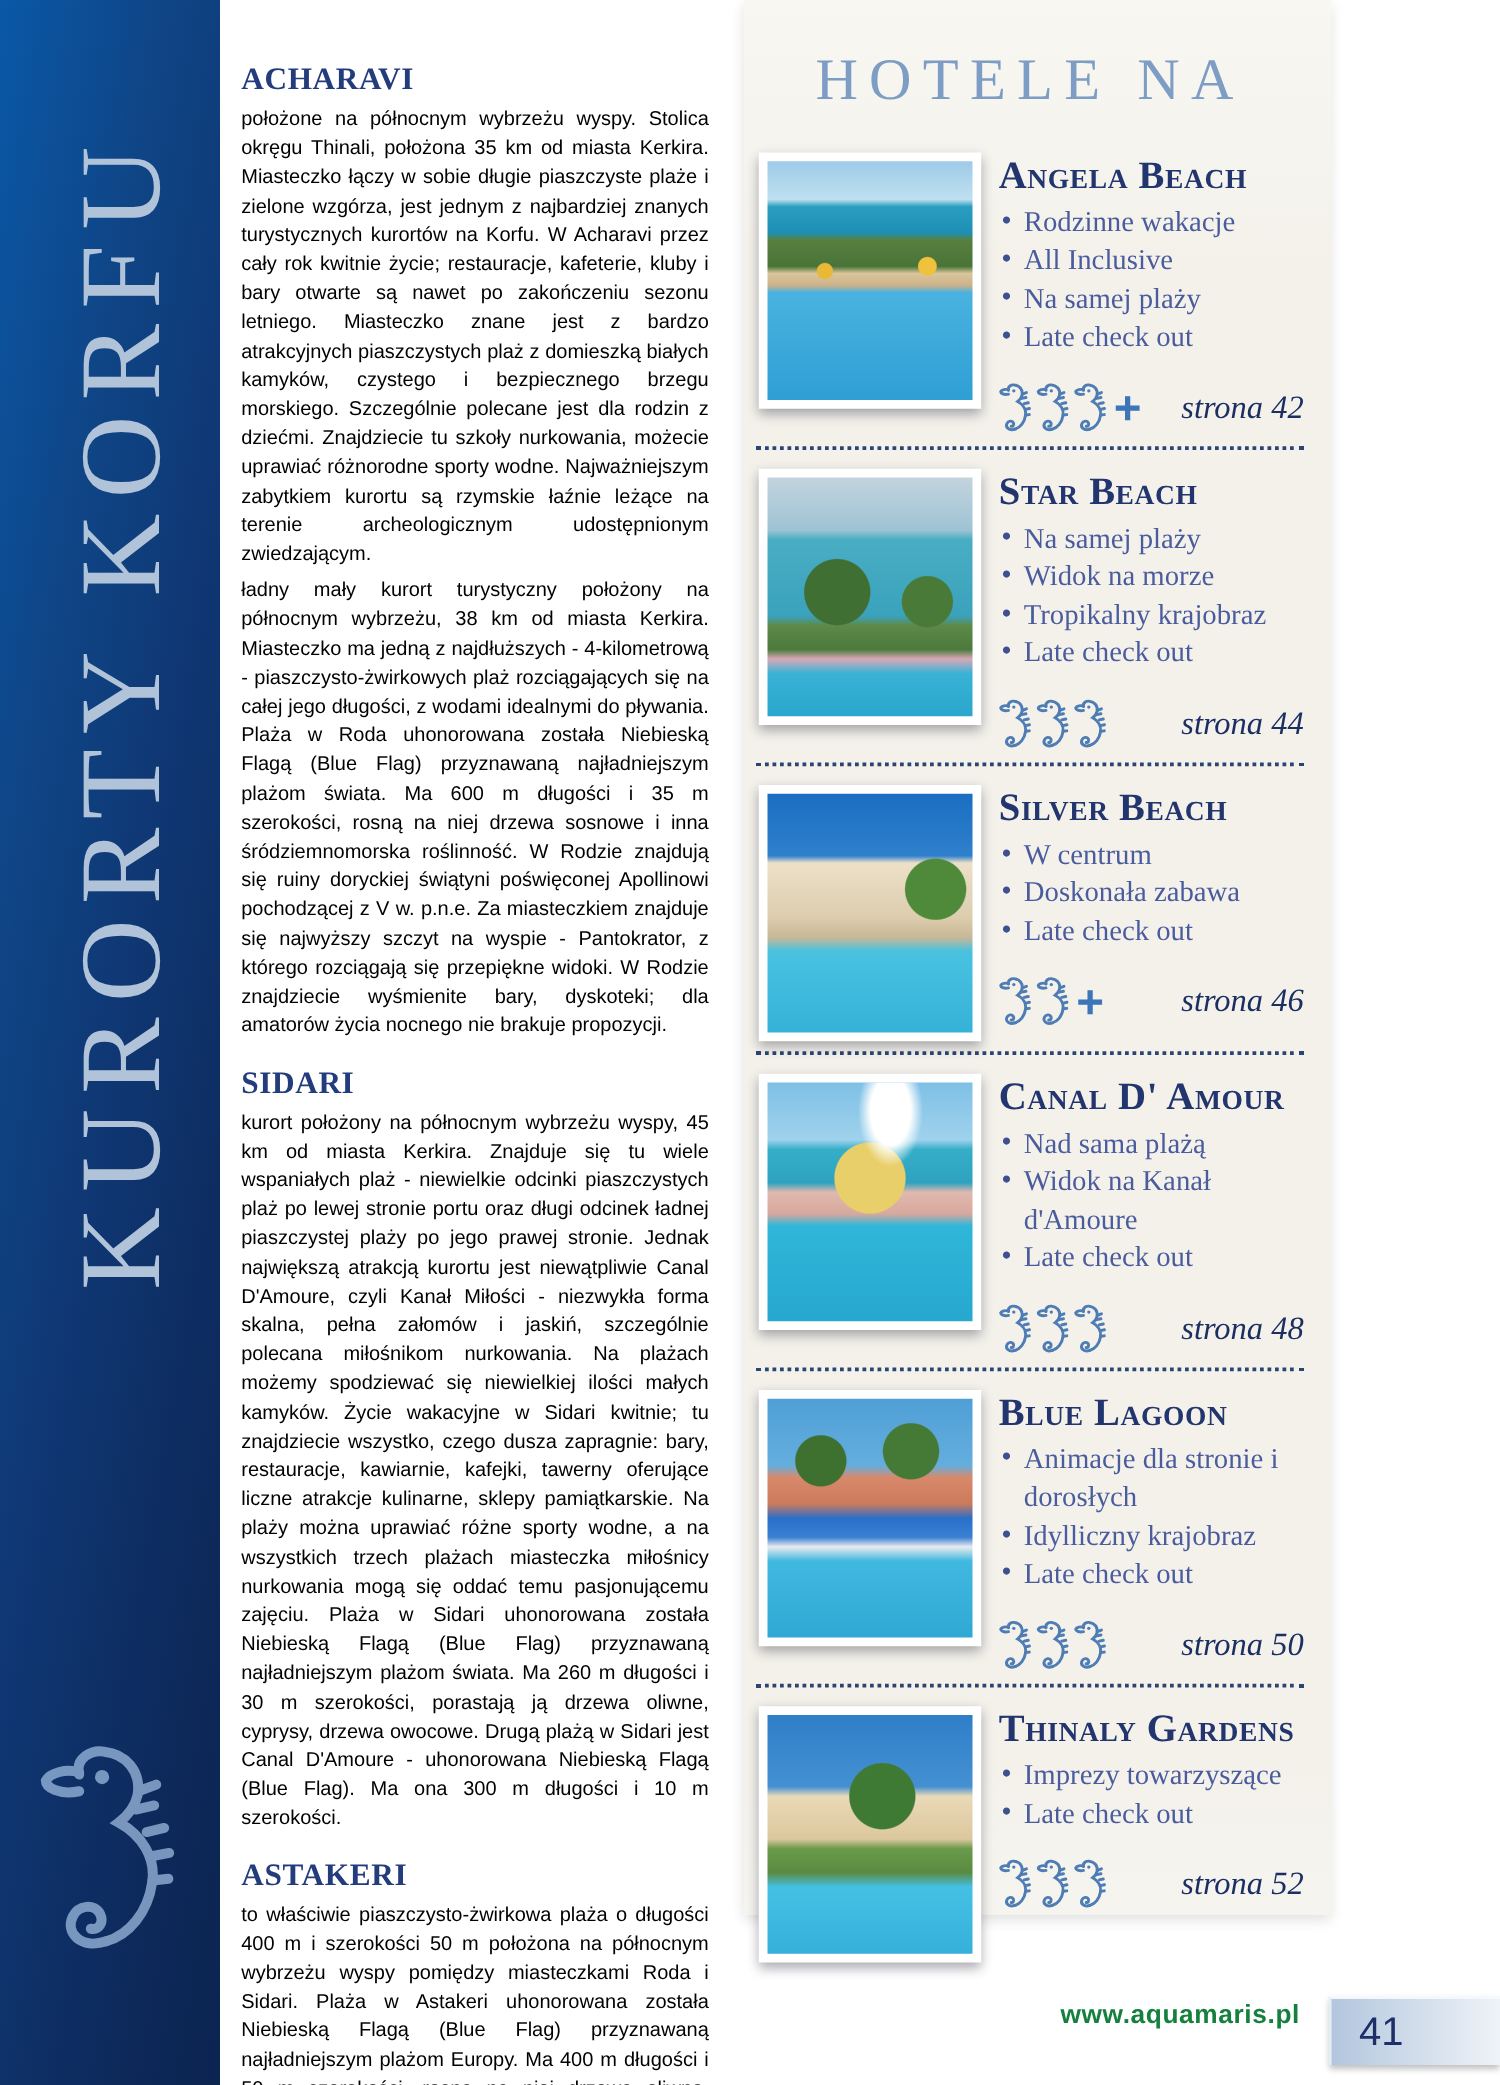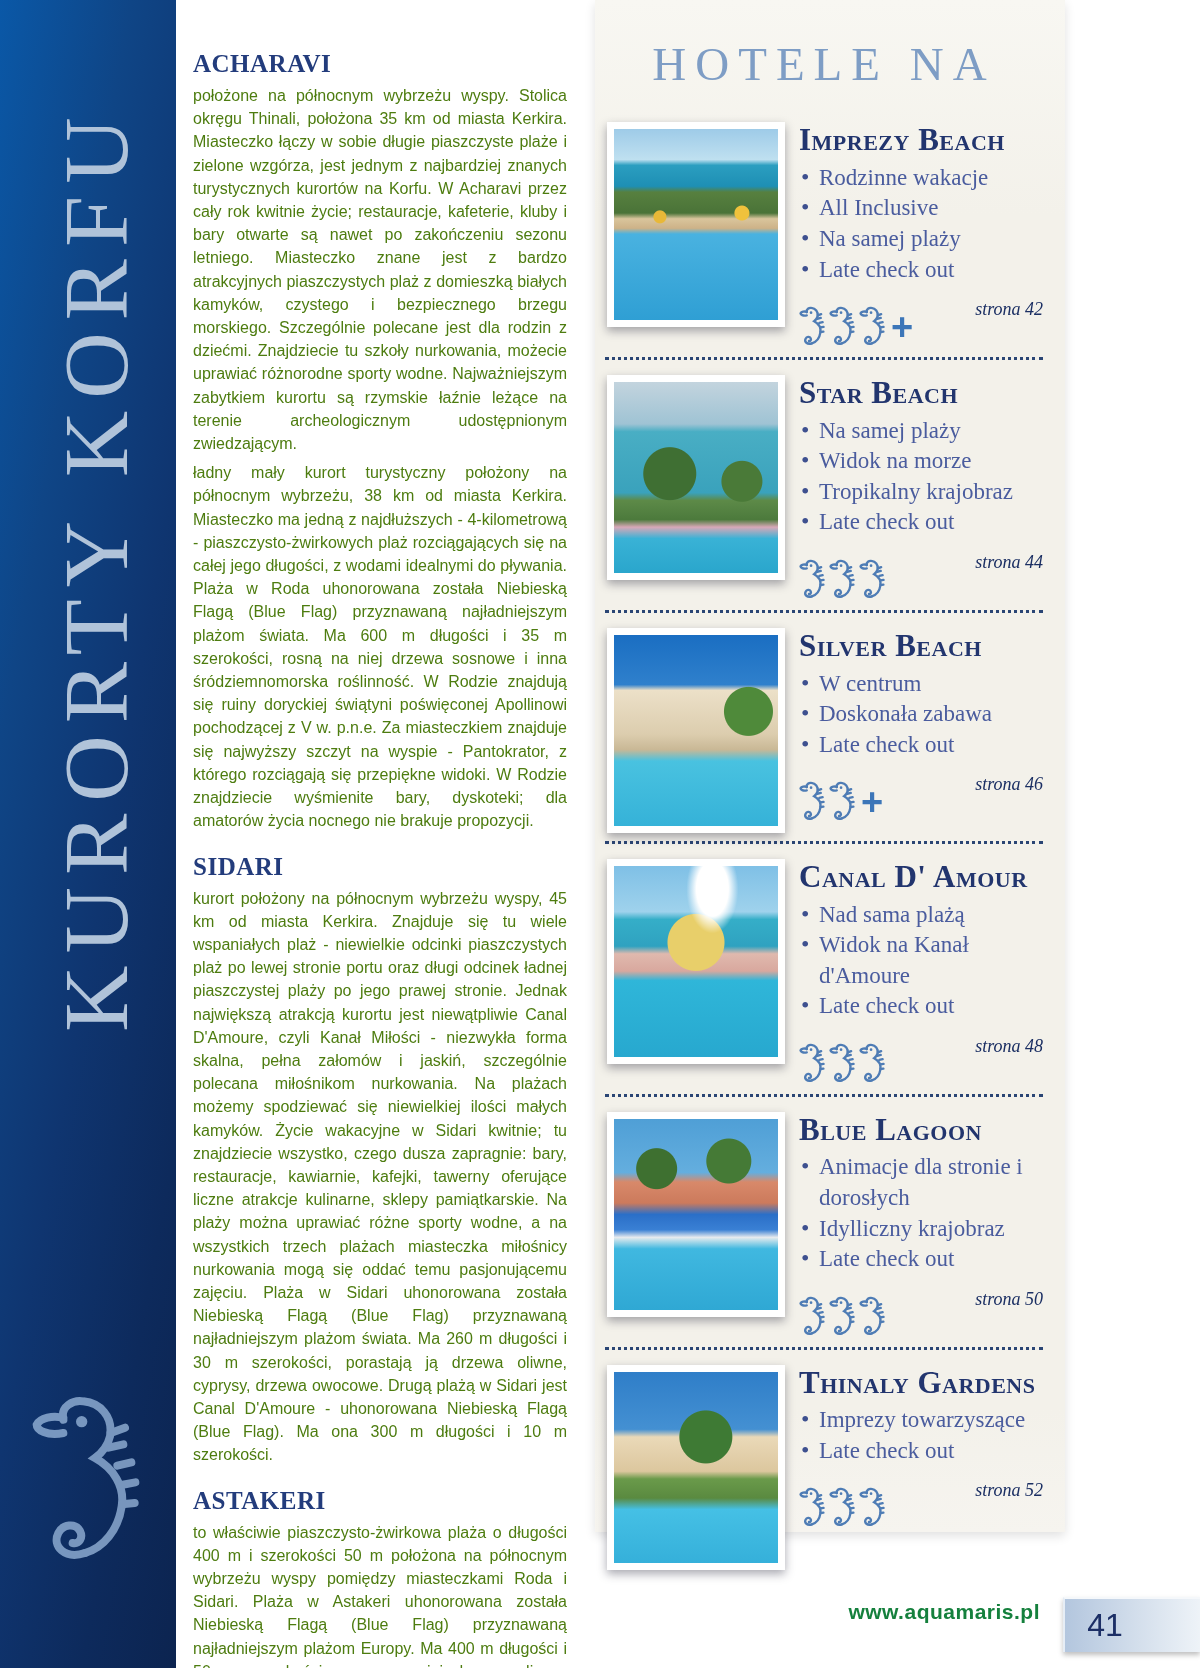--- a/index.html
+++ b/index.html
@@ -24,21 +24,21 @@
   .resorts{
     position:absolute;left:193px;top:50px;width:374px;
   }
   .section-title{
     font-family:"Liberation Serif",serif;font-weight:bold;
     color:#233c7c;font-size:25px;letter-spacing:.5px;
     margin:20px 0 6px 0;
   }
   .section-title:first-child{margin-top:0;}
   .section-body{
-    color:#4d7c0f;font-size:16px;line-height:23.2px;
+    color:#000000;font-size:16px;line-height:23.2px;
     text-align:justify;margin:0 0 6px 0;
   }
   
   .panel{
     position:absolute;left:595px;top:0;width:470px;height:1532px;
     background:linear-gradient(180deg,#f8f7f2 0%,#f3f1ea 14%,#f3f1ea 92%,#f6f4ef 100%);
     box-shadow:0 4px 10px rgba(0,0,0,.12);
     box-sizing:border-box;padding:36px 22px 0 10px;
   }
   .panel-title{
@@ -71,21 +71,21 @@
     content:"•";position:absolute;left:2px;top:-1px;color:#3e508f;font-size:24px;
   }
   .rating-row{display:flex;justify-content:space-between;align-items:flex-start;margin-top:6px;}
   .seahorses{color:#4e7cb5;display:flex;align-items:center;gap:2px;margin-top:14px;}
   .seahorses .plus{
     font-family:"Liberation Sans",sans-serif;font-weight:bold;font-size:38px;
     color:#3c76b8;line-height:38px;margin-left:2px;
   }
   .page-ref{
     font-family:"Liberation Serif",serif;font-style:italic;color:#1b2f63;
-    font-size:18px;white-space:nowrap;margin-top:8px;
+    font-size:26px;white-space:nowrap;margin-top:20px;
   }
   
   .pic-angela{background:
     radial-gradient(circle at 78% 44%,#f0c23c 0 7px,transparent 8px),
     radial-gradient(circle at 28% 46%,#e8b838 0 6px,transparent 7px),
     linear-gradient(180deg,#9ecbe8 0%,#bfe0f0 16%,#2b9ec0 19%,#1e8fb4 30%,#57803f 33%,#4a7338 44%,#d9c59c 47%,#cdb288 52%,#49b2e0 55%,#2f9fd4 100%);}
   .pic-star{background:
     radial-gradient(circle at 34% 48%,#3f6f33 0 26px,transparent 27px),
     radial-gradient(circle at 78% 52%,#4a7a38 0 20px,transparent 21px),
     linear-gradient(180deg,#c3d4de 0%,#9fc3d4 22%,#49aec4 26%,#3aa2bc 58%,#5d8a48 62%,#4c7a3c 72%,#d8a8b8 76%,#39b2d6 82%,#2aa6cc 100%);}
@@ -151,21 +151,21 @@
 <div class="panel">
   <div class="panel-title">
     <span>HOTELE NA</span><br>
   </div>
 
   <div class="hotel-entry first">
     <div class="photo">
         <div class="pic pic-angela"></div>
       </div>
     <div class="info">
-      <div class="hotel-name">Imprezy Beach</div>
+      <div class="hotel-name">Angela Beach</div>
       <ul class="features">
         <li>Rodzinne wakacje</li>
         <li>All Inclusive</li>
         <li>Na samej plaży</li>
         <li>Late check out</li>
       </ul>
       <div class="rating-row">
         <div class="seahorses">
   <svg class="seahorse" viewBox="0 0 36 54" width="28" height="44" aria-hidden="true">
     <g fill="none" stroke="currentColor" stroke-width="3" stroke-linecap="round">

